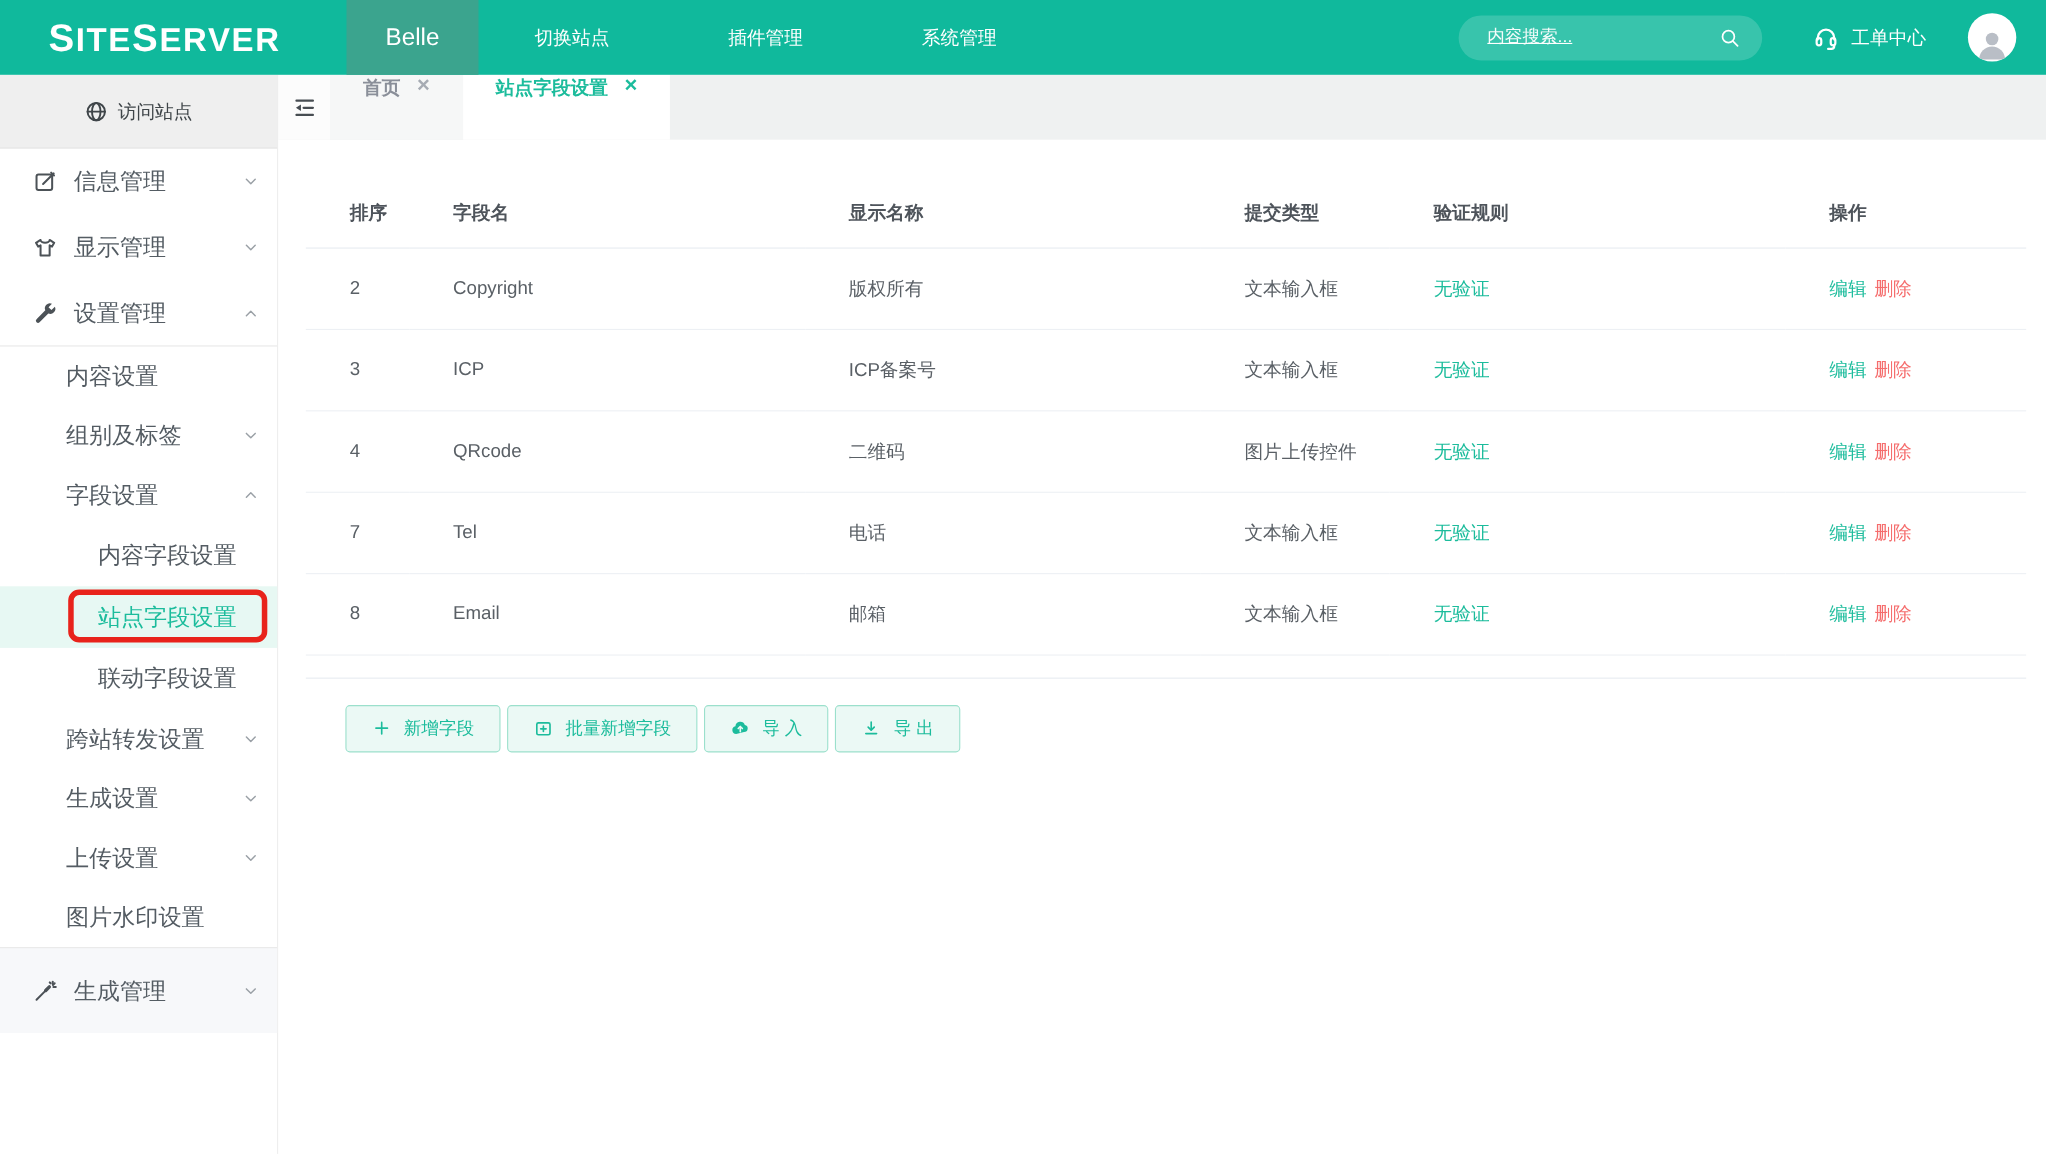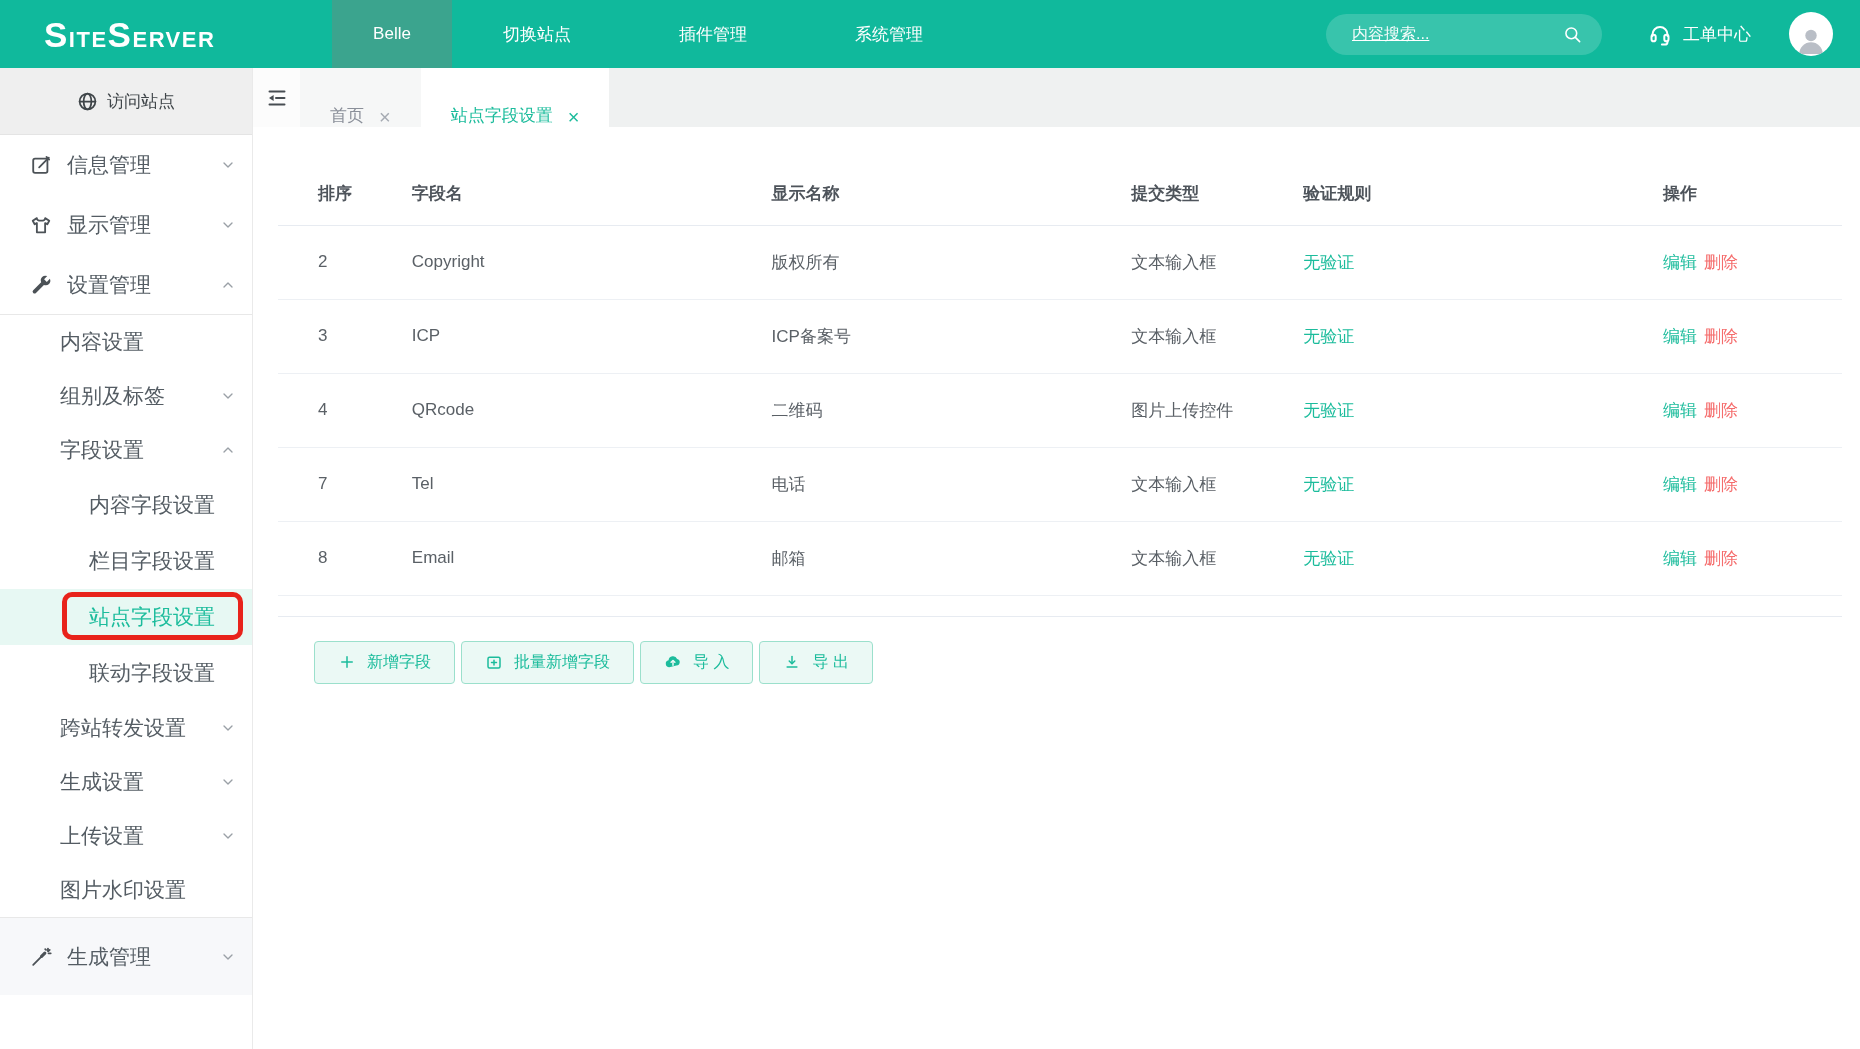--- a/index.html
+++ b/index.html
@@ -5,22 +5,22 @@
   * { margin:0; padding:0; box-sizing:border-box; }
   html,body { width:1860px; height:1049px; overflow:hidden; }
   body { font-family:"Liberation Sans","DejaVu Sans",sans-serif; background:#fff; color:#545c63; }
   svg { display:block; }
   .ic { stroke:currentColor; fill:none; stroke-width:2; stroke-linecap:round; stroke-linejoin:round; }
 
   
   .header { height:68px; background:#10b99c; display:flex; align-items:center; color:#fff; position:relative; }
   .logo { margin-left:44px; width:212px; display:flex; align-items:baseline; font-weight:700; letter-spacing:1.5px; cursor:default; white-space:nowrap; }
   .logo .big { font-size:35px; line-height:1; }
-  .logo .small { font-size:22px; line-height:1; }
-  .site-tab { margin-left:76px; height:68px; width:120px; background:#3ba48e; display:flex; align-items:center; justify-content:center; font-size:17px; cursor:pointer; }
+  .logo .small { font-size:30px; line-height:1; }
+  .site-tab { margin-left:59px; height:68px; width:120px; background:#3ba48e; display:flex; align-items:center; justify-content:center; font-size:22px; cursor:pointer; }
   .hnav { display:flex; margin-left:40px; gap:86px; }
   .hnav .hnav-item { width:90px; text-align:center; font-size:17px; cursor:pointer; }
   .hspacer { flex:1; }
   .search { width:276px; height:41px; border-radius:21px; background:rgba(255,255,255,.17); display:flex; align-items:center; padding:0 20px 0 26px; }
   .search input { flex:1; background:transparent; border:none; outline:none; color:#fff; font-size:16px; font-family:inherit;text-decoration:underline; }
   .search input::placeholder { color:rgba(255,255,255,.95); }
   .ticket { display:flex; align-items:center; gap:11px; margin-left:46px; font-size:17px; cursor:pointer; }
   .avatar { width:44px; height:44px; border-radius:50%; background:#fff; margin:0 27px 0 38px; overflow:hidden; cursor:pointer; display:flex; align-items:flex-end; justify-content:center; }
 
   
@@ -36,21 +36,21 @@
   .s-item .chev { position:absolute; right:16px; top:50%; margin-top:-8px; width:16px; height:16px; color:#9aa0a6; }
   .s-item.divider { border-bottom:1px solid #e8e8e8; }
   .s-item.shaded { background:#f7f8fa; border-top:1px solid #e8e8e8; min-height:78px; }
   .s-item.active { background:#e7f8f3; color:#1cbc9c; }
   .ann-box { position:absolute; left:62px; top:3px; width:181px; height:48px; border:5px solid #e8231b; border-radius:10px; pointer-events:none; }
 
   
   .main { flex:1; display:flex; flex-direction:column; background:#fff; min-width:0; }
   .tabbar { height:59px; background:#eff1f1; display:flex; align-items:stretch; flex:none; }
   .collapse-btn { width:47px; background:#fcfcfc; display:flex; align-items:center; justify-content:center; color:#474d52; cursor:pointer; flex:none; }
-  .tab { display:flex; align-items:flex-end; gap:15px; padding:0 30px; font-size:17px; color:#8a8f99; background:#f6f7f7; cursor:pointer; }
+  .tab { display:flex; align-items:flex-start; gap:15px; padding:0 30px; font-size:17px; color:#8a8f99; background:#f6f7f7; cursor:pointer;font-weight:bold; }
   .tab .close { font-size:20px; color:#a6abb3; line-height:1; cursor:pointer; }
   .tab.active { background:#fff; color:#1cbc9c; }
   .tab.active .close { color:#1cbc9c; }
 
   .content { padding:35px 18px 0 25px; }
   table.fields { width:1564px; border-collapse:collapse; table-layout:fixed; }
   .fields th { height:63px; text-align:left; padding-left:40px; font-size:17px; font-weight:700; color:#4e545b; border-bottom:1px solid #e7ebf1; }
   .fields td { height:74px; padding-left:40px; font-size:17px; color:#5a6066; border-bottom:1px solid #edf0f4; }
   .lnk-verify { color:#1cbc9c; cursor:pointer; }
   .lnk-edit { color:#1cbc9c; cursor:pointer; margin-right:7px; }
@@ -160,23 +160,20 @@
           </svg>
         </div>
         <div class="s-item lv2">
           <span>字段设置</span>
           <svg class="ic chev" viewBox="0 0 24 24" stroke-width="2.2">
             <path d="M6 15l6-6 6 6"></path>
           </svg>
         </div>
         <div class="s-item lv3">
           <span>内容字段设置</span>
-        </div>
-        <div class="s-item lv3">
-          <span>栏目字段设置</span>
         </div>
         <div class="s-item lv3 active">
           <span>站点字段设置</span>
           <span class="ann-box"></span>
         </div>
         <div class="s-item lv3">
           <span>联动字段设置</span>
         </div>
         <div class="s-item lv2">
           <span>跨站转发设置</span>

